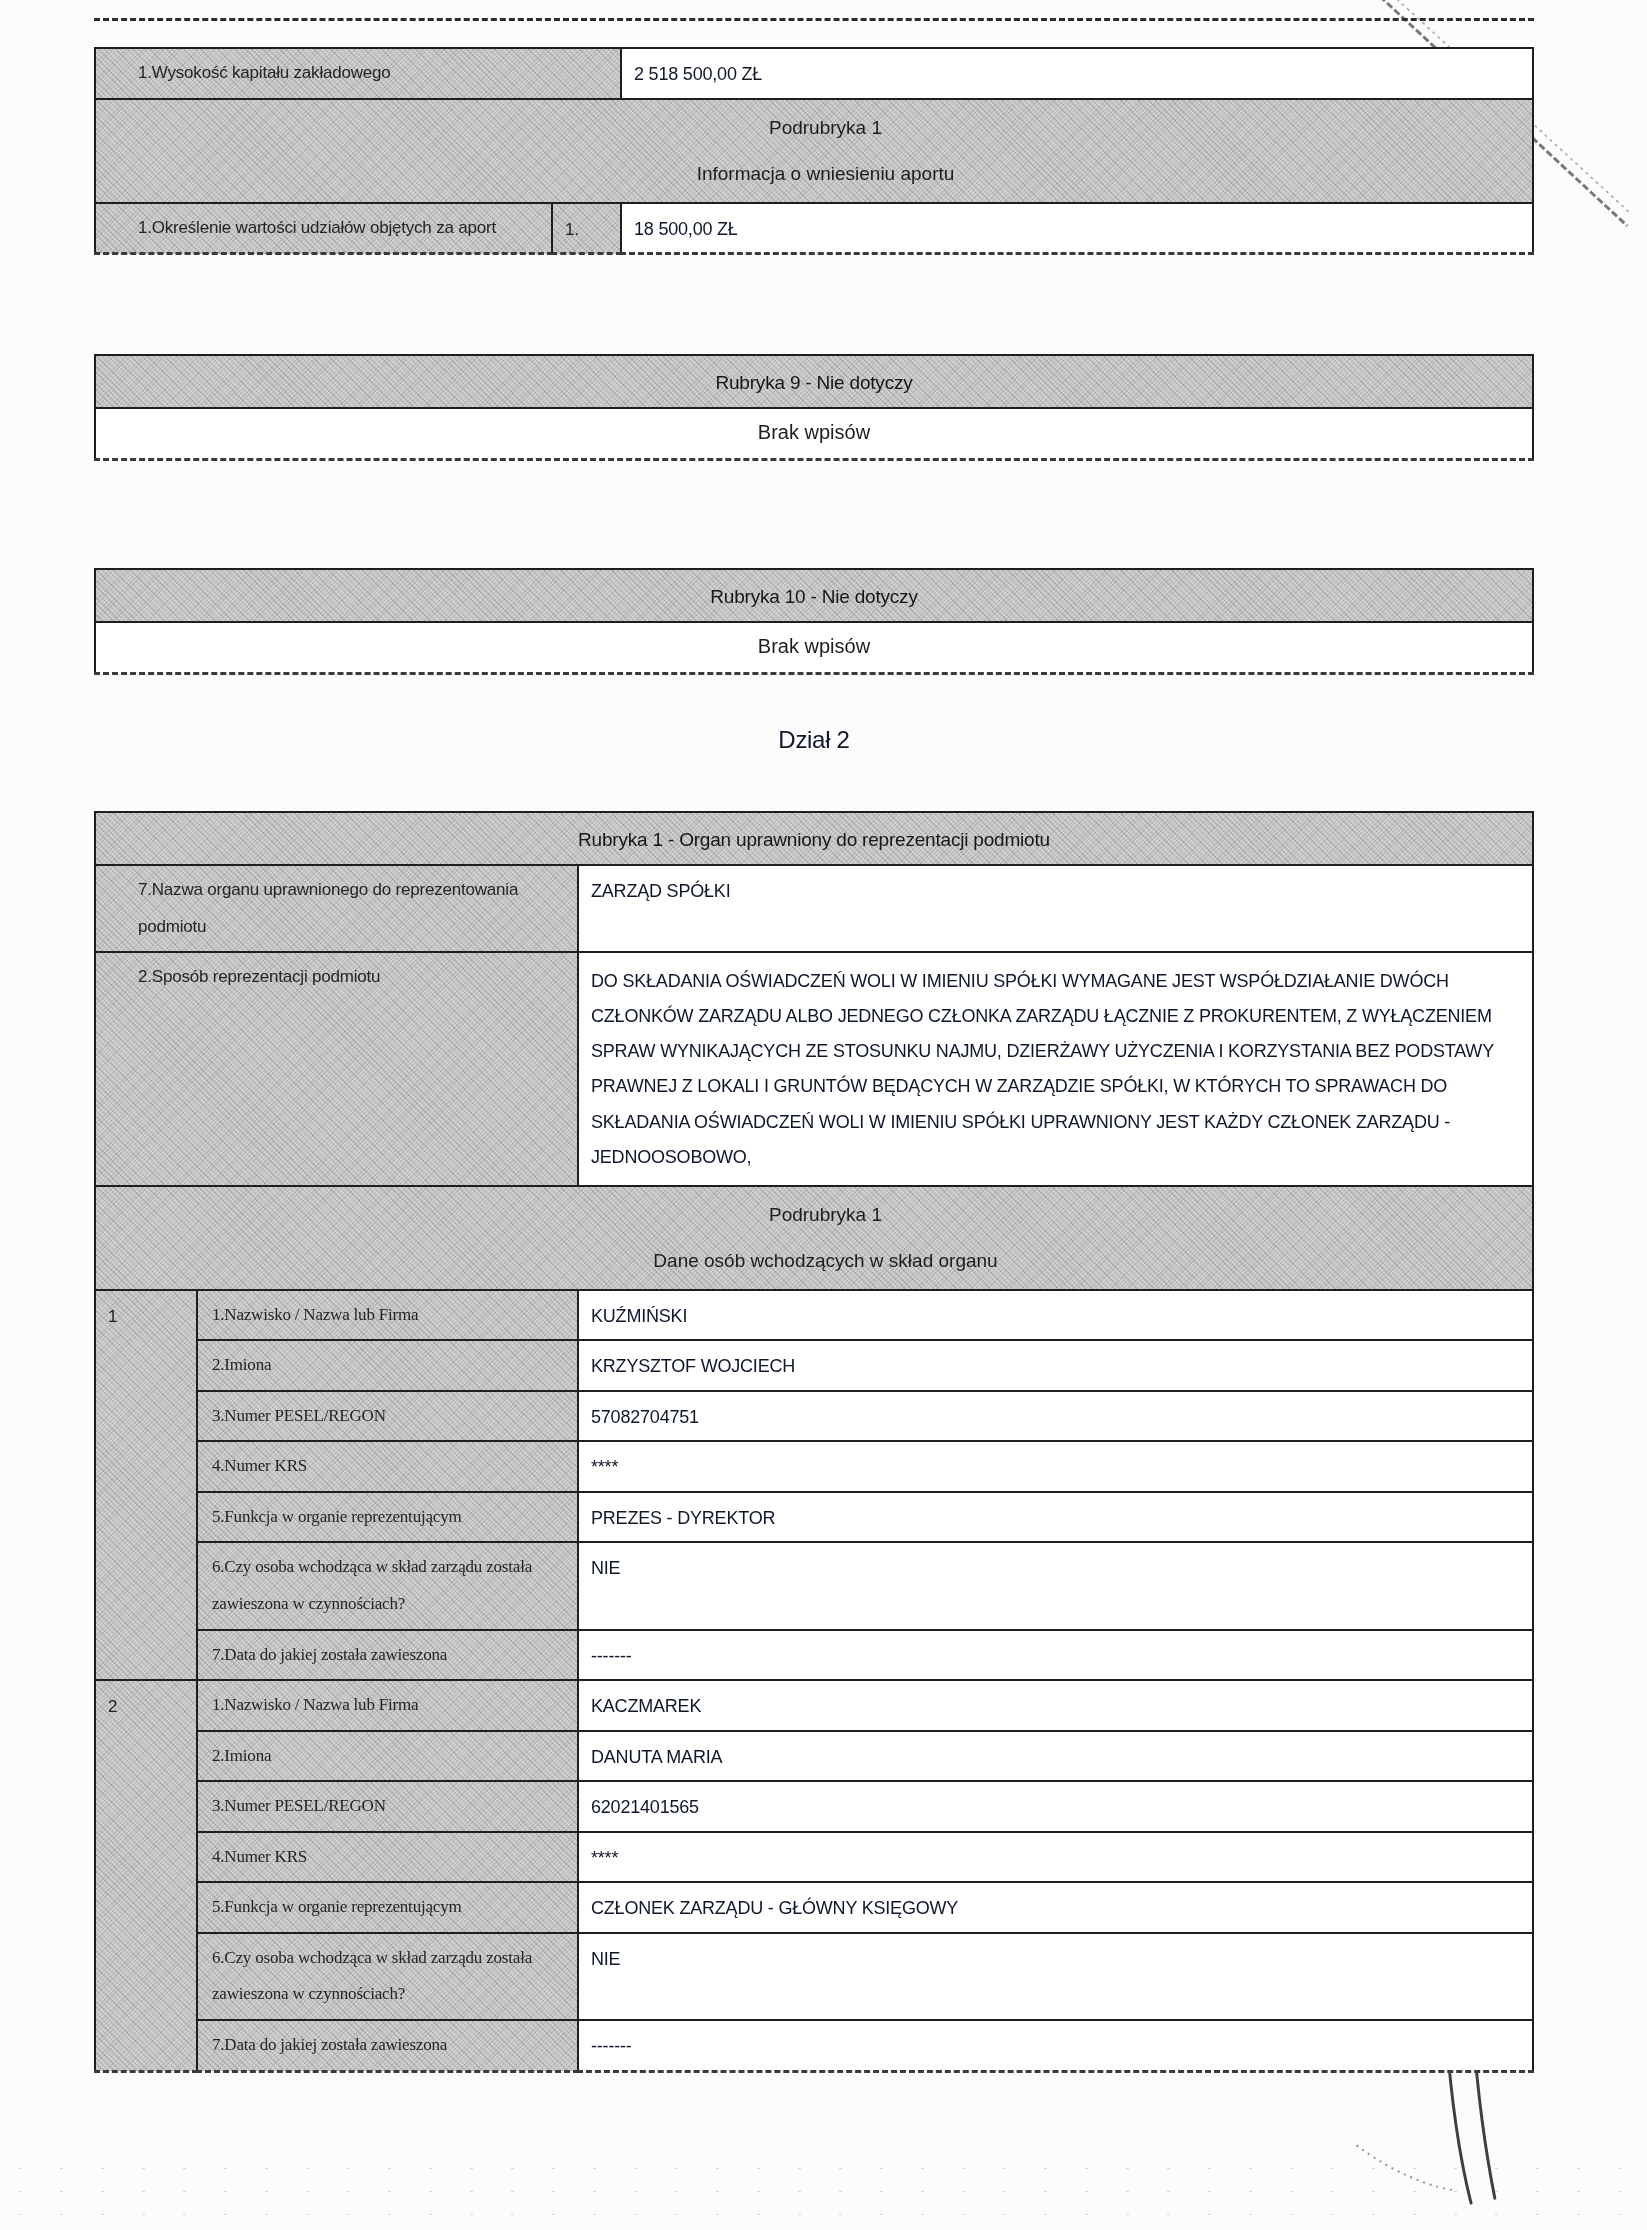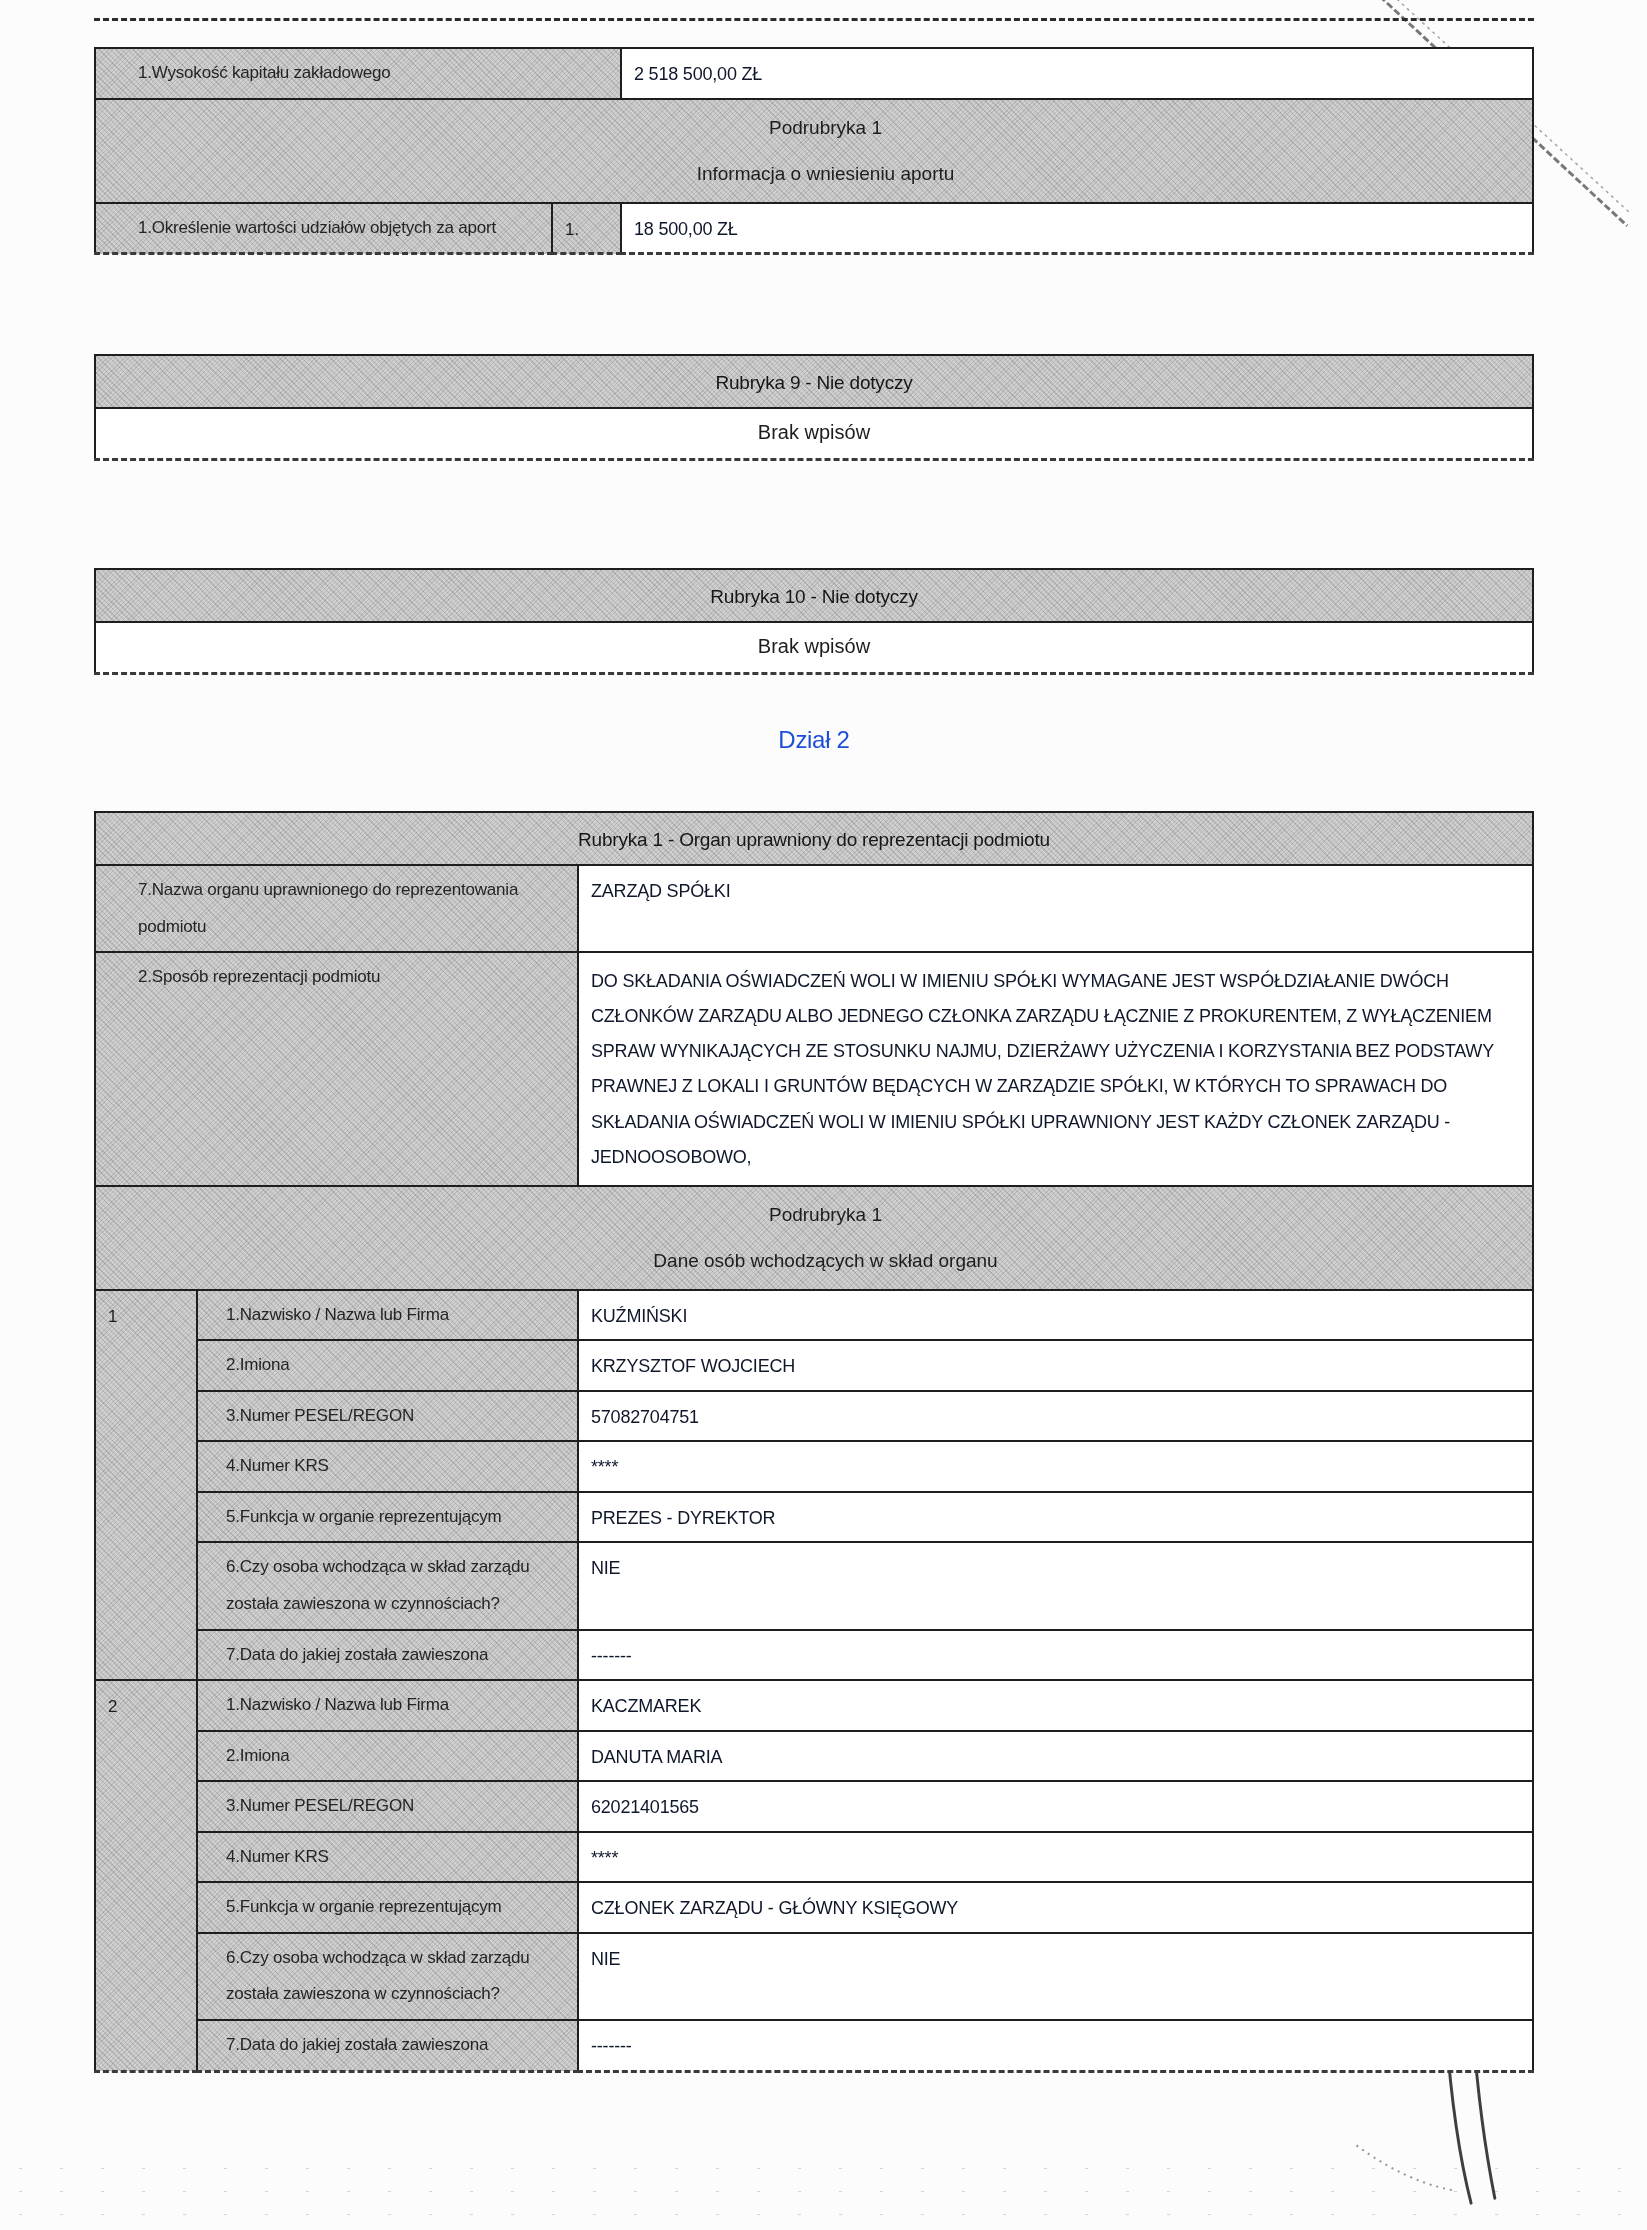--- a/index.html
+++ b/index.html
@@ -46,34 +46,34 @@
     padding:32px 10px 13px;color:#161616;
   }
   .title-cell.short{padding:16px 10px 13px;}
   .sub-title .l1{padding:16px 0 0;text-align:center;font-size:19px;}
   .sub-title .l2{padding:24px 0 16px;text-align:center;font-size:19px;}
 
   .lab{
     font-size:17px;letter-spacing:-0.2px;color:#242424;
     padding:6px 10px 6px 42px;line-height:2.15;
   }
-  .lab.member{padding-left:28px;}
+  .lab.member{padding-left:14px;font-family:Liberation Serif, serif;}
   .num-cell{font-size:17px;padding:8px 4px 4px 12px;line-height:2.1;}
   .val{
     background:#fff;font-size:18px;letter-spacing:-0.2px;color:#0f172a;
     padding:13px 14px 10px 12px;line-height:1.35;
   }
   .val.para{line-height:1.95;padding-top:11px;}
   .blank-row{
     background:#fff;text-align:center;font-size:20px;
     padding:12px 0 14px;
   }
   .dzial{
     text-align:center;font-size:24px;letter-spacing:-0.3px;
-    margin:51px 0 57px;color:#1d4ed8;
+    margin:51px 0 57px;color:#0f172a;
   }
   .gap-100{height:99px;}
   .gap-108{height:107px;}
   .t1-margin{margin-top:26px;}
 
   svg.artifact{position:absolute;pointer-events:none;}
   .speckle{
     position:absolute;left:0;bottom:0;width:100%;height:74px;
     background-image:radial-gradient(#6a6a6a 1px, transparent 1.6px);
     background-size:41px 23px;opacity:.28;

